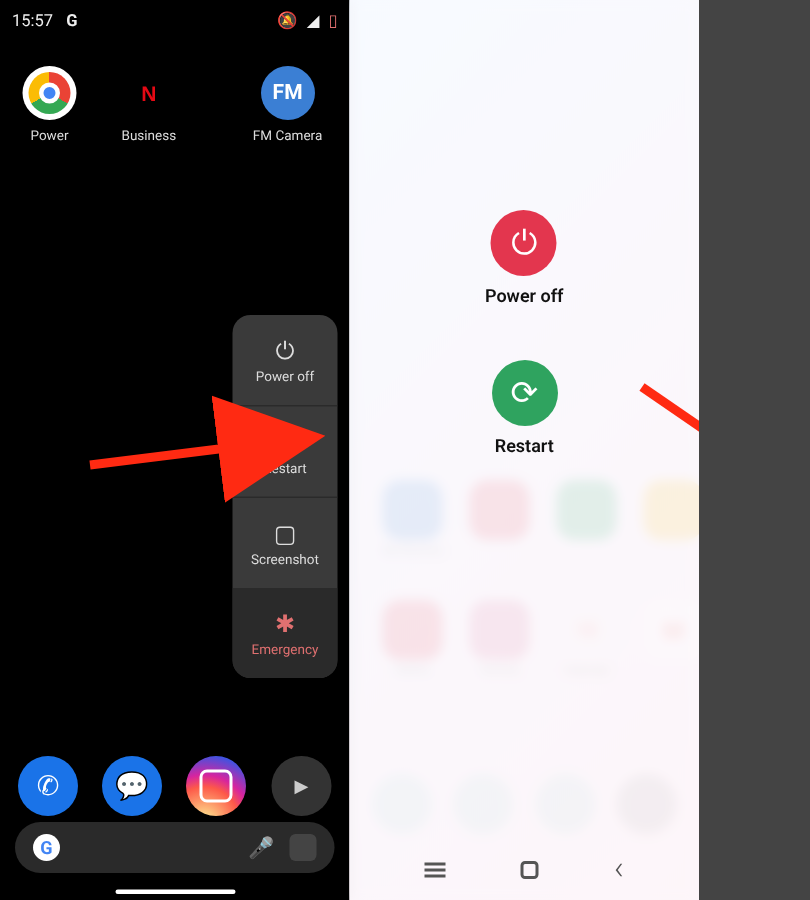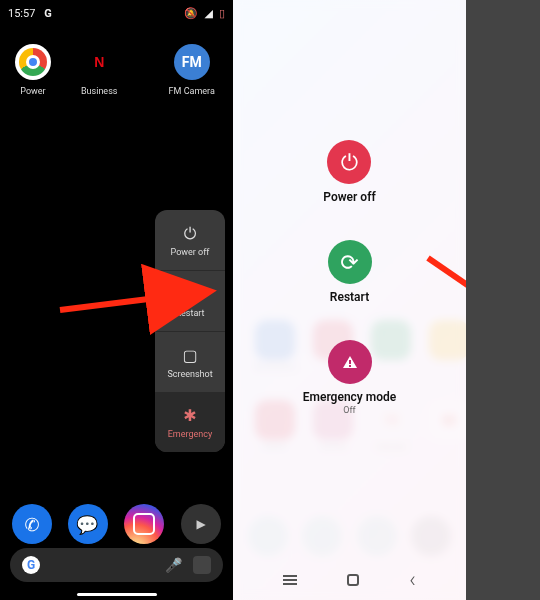--- a/index.html
+++ b/index.html
@@ -201,31 +201,20 @@
             <span>⏻</span>
           </div>
         <div class="pwr-label">Power off</div>
       </div>
       <div class="pwr-btn">
         <div class="pwr-circle pwr-green">
             <span>⟳</span>
           </div>
         <div class="pwr-label">Restart</div>
       </div>
-      <div class="pwr-btn" style="margin-bottom:0">
-        <div class="pwr-circle pwr-mag" style="font-size:16px">
-          <svg width="20" height="20" viewBox="0 0 20 20">
-              <path d="M3 16 L10 4 L17 16 Z" fill="#fff"></path>
-              <rect x="9" y="8" width="2" height="4" fill="#c12a6a"></rect>
-              <rect x="9" y="13" width="2" height="2" fill="#c12a6a"></rect>
-            </svg>
-        </div>
-        <div class="pwr-label">Emergency mode</div>
-        <div class="pwr-sub">Off</div>
-      </div>
     </div>
 
 
     <div class="navbar-r">
       <div class="nav-lines">
           <span></span>
           <span></span>
           <span></span>
         </div>
       <div class="nav-sq"></div>

